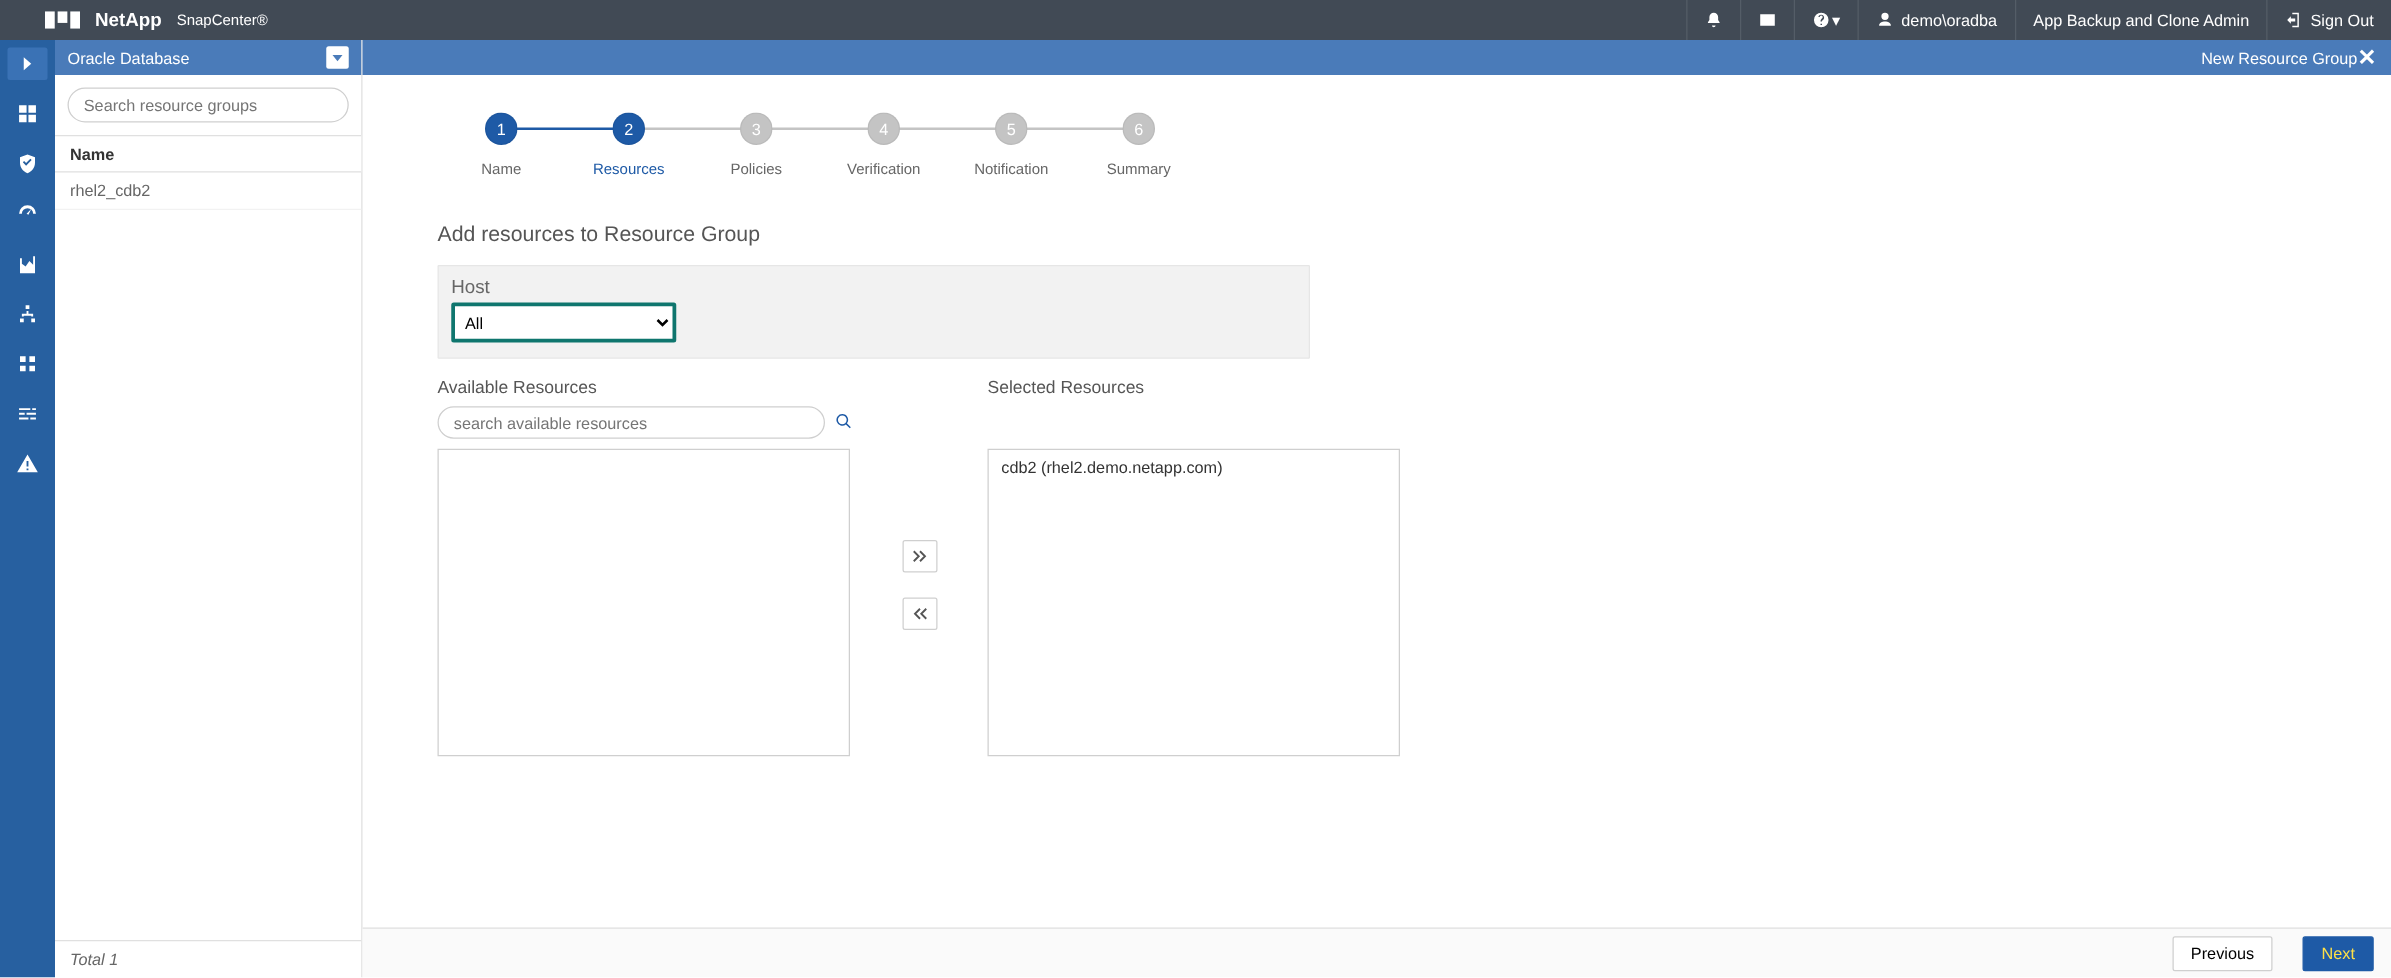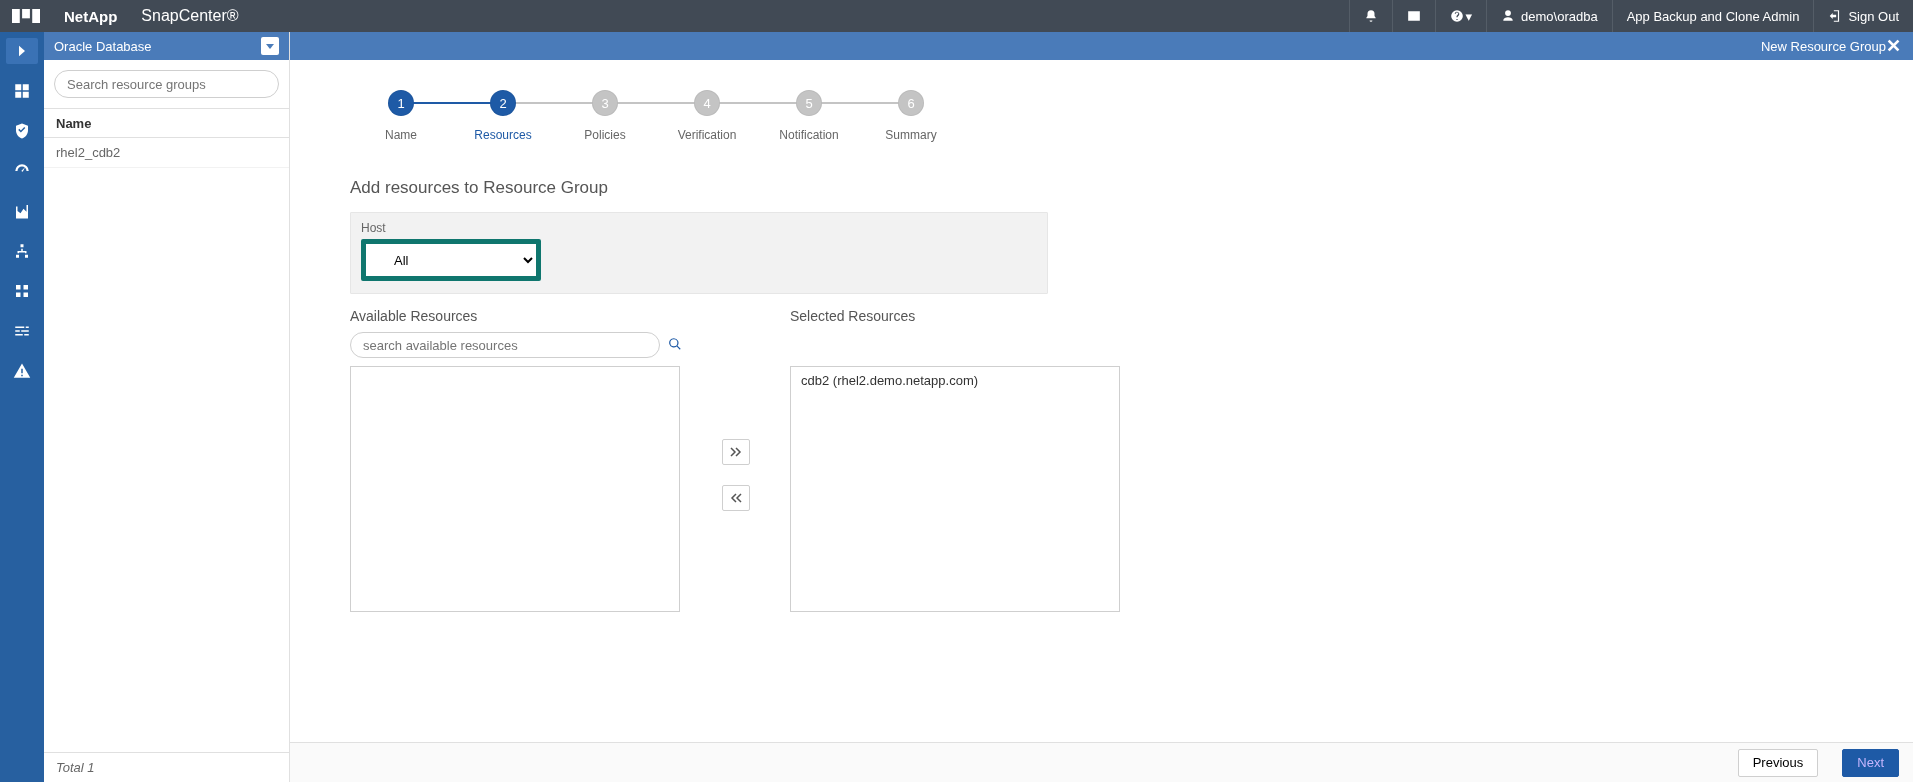--- a/index.html
+++ b/index.html
@@ -1,22 +1,22 @@
 <!DOCTYPE html>
 <html><head>
 <meta charset="utf-8">
 <style>
   * { box-sizing: border-box; margin: 0; padding: 0; }
   body { font-family: "Segoe UI", Arial, sans-serif; font-size: 13px; color: #333; overflow: hidden; }
   .app { width: 1913px; height: 782px; display: flex; flex-direction: column; background: #fff; }
   
   .topbar { background: #414a55; color: #fff; height: 32px; display: flex; align-items: center; justify-content: space-between; padding: 0 0 0 12px; }
-  .brand { display: flex; align-items: center; font-size: 15px; gap: 24px; }
+  .brand { display: flex; align-items: center; font-size: 15px; gap: 12px; margin-left: 24px; }
   .brand svg { height: 14px; }
-  .brand .sc { font-size: 16px; }
+  .brand .sc { font-size: 12px; }
   .toprt { display: flex; align-items: stretch; height: 100%; }
   .topitem { display: flex; align-items: center; padding: 0 14px; border-left: 1px solid #545d67; font-size: 13px; cursor: pointer; white-space: nowrap; }
   .topitem svg { width: 14px; height: 14px; fill: #fff; }
   .topitem .lbl { margin-left: 6px; }
   
   .body { flex: 1; display: flex; min-height: 0; }
   
   .rail { width: 44px; background: #2760a0; display: flex; flex-direction: column; align-items: center; padding-top: 6px; gap: 14px; }
   .rail .tile { width: 32px; height: 26px; display: flex; align-items: center; justify-content: center; cursor: pointer; }
   .rail .tile.first { background: #3a72b5; border-radius: 2px; }
@@ -44,35 +44,35 @@
   .step .circle { width: 26px; height: 26px; border-radius: 50%; background: #c4c4c4; color: #fff; display: flex; align-items: center; justify-content: center; font-size: 13px; position: relative; z-index: 2; border: 1px solid rgba(0,0,0,.05); }
   .step.done .circle, .step.active .circle { background: #1e5aa6; }
   .step .label { margin-top: 12px; font-size: 12px; color: #666; }
   .step.active .label { color: #1e5aa6; text-align: right; }
   .step .bar { position: absolute; top: 12px; left: 50%; height: 2px; width: 102px; background: #c4c4c4; z-index: 1; }
   .stepper .step:last-child .bar { display: none; }
   .step.done .bar { background: #1e5aa6; }
   
   .section-title { font-size: 17px; color: #555; margin-bottom: 14px; }
   .host-row { background: #f2f2f2; border: 1px solid #e6e6e6; padding: 8px 10px 12px 10px; width: 698px; margin-bottom: 14px; border-radius: 1px;}
-  .host-row .lbl { font-size: 12px; color: #666; margin-bottom: 4px; }
-  .host-row select { height: 42px; border: 5px solid #0f766e; background: #fff; padding: 0 24px; font-size: 13px; min-width: 180px; border-radius: 2px;}
+  .host-row .lbl { font-size: 15px; color: #666; margin-bottom: 4px; }
+  .host-row select { height: 32px; border: 3px solid #0f766e; background: #fff; padding: 0 4px; font-size: 13px; min-width: 180px; border-radius: 2px;}
   .transfer { display: flex; align-items: flex-start; gap: 40px; }
   .tcol { display: flex; flex-direction: column; justify-content: center; }
   .tcol .ttl { font-size: 14px; color: #555; margin-bottom: 8px; }
   .searchrow { display: flex; align-items: center; gap: 8px; margin-bottom: 8px; }
   .searchrow input { width: 310px; height: 26px; border: 1px solid #cfcfcf; border-radius: 14px; padding: 0 12px; font-size: 13px; outline: none; }
   .searchrow .sicon svg { width: 14px; height: 14px; fill: #1e5aa6; }
   .listbox { width: 330px; height: 246px; border: 1px solid #cfcfcf; background: #fff; overflow: auto; font-size: 13px; }
   .listbox .item { padding: 6px 10px; cursor: pointer; }
   .mid { display: flex; flex-direction: column; gap: 20px; justify-content: center; align-self: center; padding-top: 30px;}
   .mid button { width: 28px; height: 26px; border: 1px solid #cfcfcf; background: #fff; cursor: pointer; display: flex; align-items:center; justify-content:center; border-radius: 2px;}
   .main-foot { border-top: 1px solid #e0e0e0; height: 40px; display: flex; align-items: center; justify-content: flex-end; padding: 0 14px; gap: 24px; background: #fafafa;}
   .btn { height: 28px; padding: 0 14px; border: 1px solid #cfcfcf; background: #fff; cursor: pointer; font-size: 13px; border-radius: 2px;}
-  .btn.primary { background: #1e5aa6; color: #c4b5fd; border-color: #1e5aa6; }
+  .btn.primary { background: #1e5aa6; color: #fde047; border-color: #1e5aa6; }
 </style>
 </head>
 <body>
 
 <div class="app">
 
   <div class="topbar">
     <div class="brand">
       <svg viewBox="0 0 36 18">
           <rect x="0" y="0" width="10" height="18" fill="#fff"></rect>

